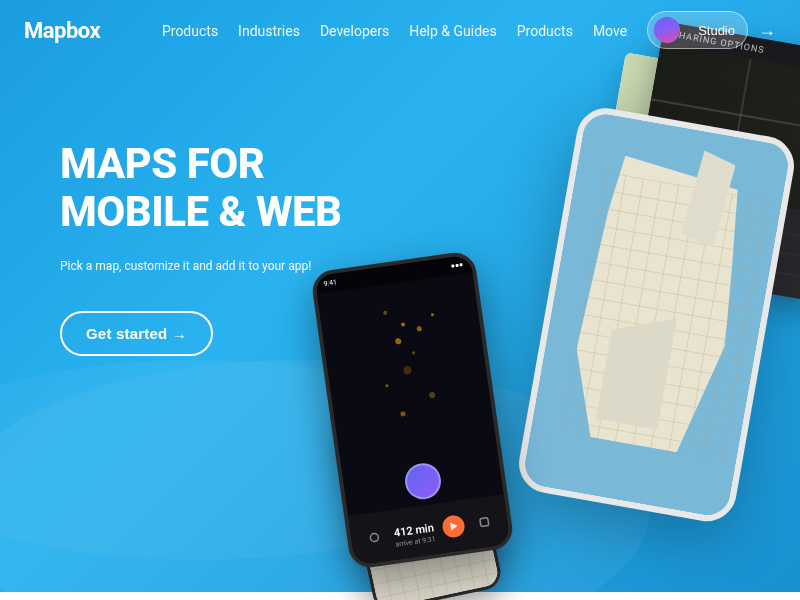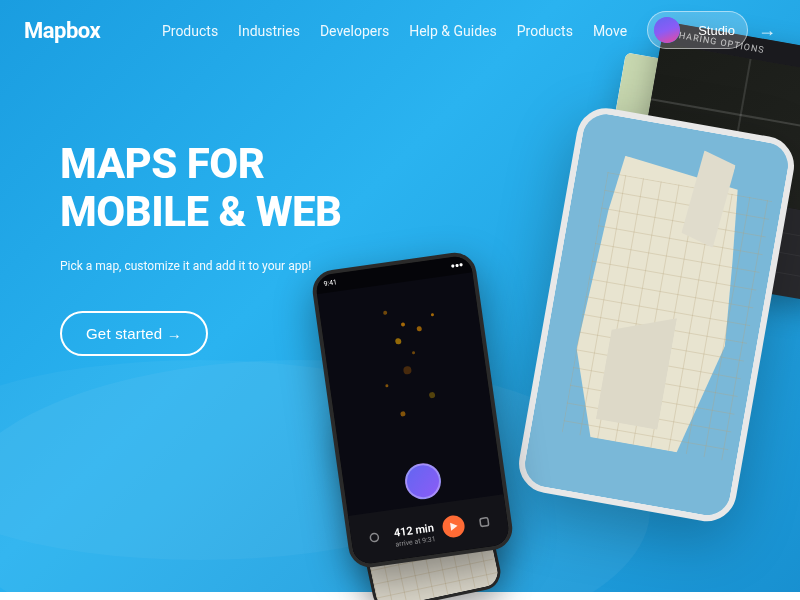--- a/index.html
+++ b/index.html
@@ -156,21 +156,21 @@
     .cta-btn {
       display: inline-flex;
       align-items: center;
       gap: 8px;
       background: transparent;
       border: 2px solid white;
       border-radius: 30px;
       padding: 12px 24px;
       color: white;
       font-size: 15px;
-      font-weight: 400;
+      font-weight: 700;
       cursor: pointer;
       letter-spacing: 0.2px;
     }
 
     
     .devices-container {
       position: absolute;
       right: -30px;
       top: 40px;
       width: 520px;

